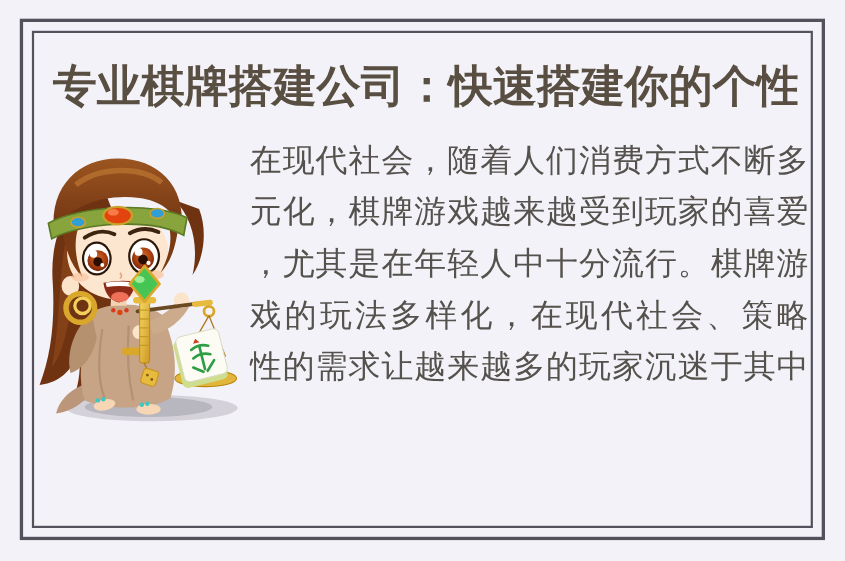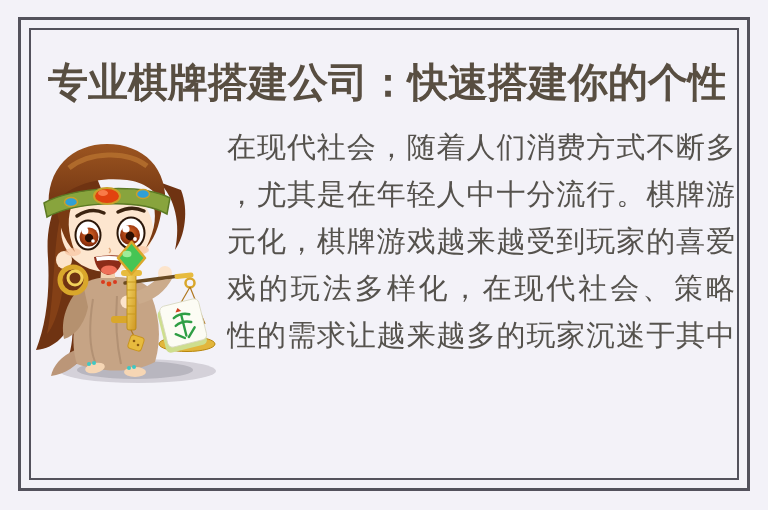--- a/index.html
+++ b/index.html
@@ -29,37 +29,37 @@
   }
   .title {
     margin: 24px 12px 0 17px;
     font-size: 40px;
     line-height: 57px;
     font-weight: 700;
     color: #584e41;
     letter-spacing: 0px;
     font-family: "Liberation Serif", "DejaVu Serif", serif;
   }
-  .title-line { display: block; height: 57px; overflow: hidden; white-space: nowrap; }
+  .title-line { display: block; height: 57px; overflow: hidden; white-space: nowrap; font-family: Liberation Mono, monospace; }
   .content-row {
     display: flex;
     margin-top: 13px;
     padding-right: 2px;
   }
   .illustration {
     flex: 0 0 196px;
     width: 196px; height: 262px;
     position: relative;
   }
   .paragraph {
     flex: 1;
     font-size: 29px;
     line-height: 47px;
     color: #55524d;
-    font-family: Liberation Sans, sans-serif;
+    font-family: Liberation Mono, monospace;
   }
   .pline {
     display: block;
     height: 47px;
     overflow: hidden;
     text-align: justify;
     text-align-last: justify;
   }
 </style>
 <title>专业棋牌搭建公司：快速搭建你的个性化棋牌游戏平台</title></head>
@@ -220,22 +220,22 @@
               <path d="M100 206 L104 214" stroke="#b07820" stroke-width="1.2"></path>
               <rect x="98" y="212" width="14" height="14" rx="3" fill="#e7bb3e" stroke="#c89420" stroke-width="1" transform="rotate(18 105 219)"></rect>
               <circle cx="103" cy="217" r="1.3" fill="#8a5a10"></circle>
               <circle cx="107" cy="221" r="1.3" fill="#8a5a10"></circle>
             </g>
           </svg>
         </div>
 
         <div class="paragraph">
           <span class="pline">在现代社会，随着人们消费方式不断多</span>
+          <span class="pline">元化，棋牌游戏越来越受到玩家的喜爱</span>
           <span class="pline">，尤其是在年轻人中十分流行。棋牌游</span>
-          <span class="pline">元化，棋牌游戏越来越受到玩家的喜爱</span>
           <span class="pline">戏的玩法多样化，在现代社会、策略</span>
           <span class="pline">性的需求让越来越多的玩家沉迷于其中</span>
         </div>
 
       </div>
     </div>
   </div>
 </div>
 
 </body></html>

